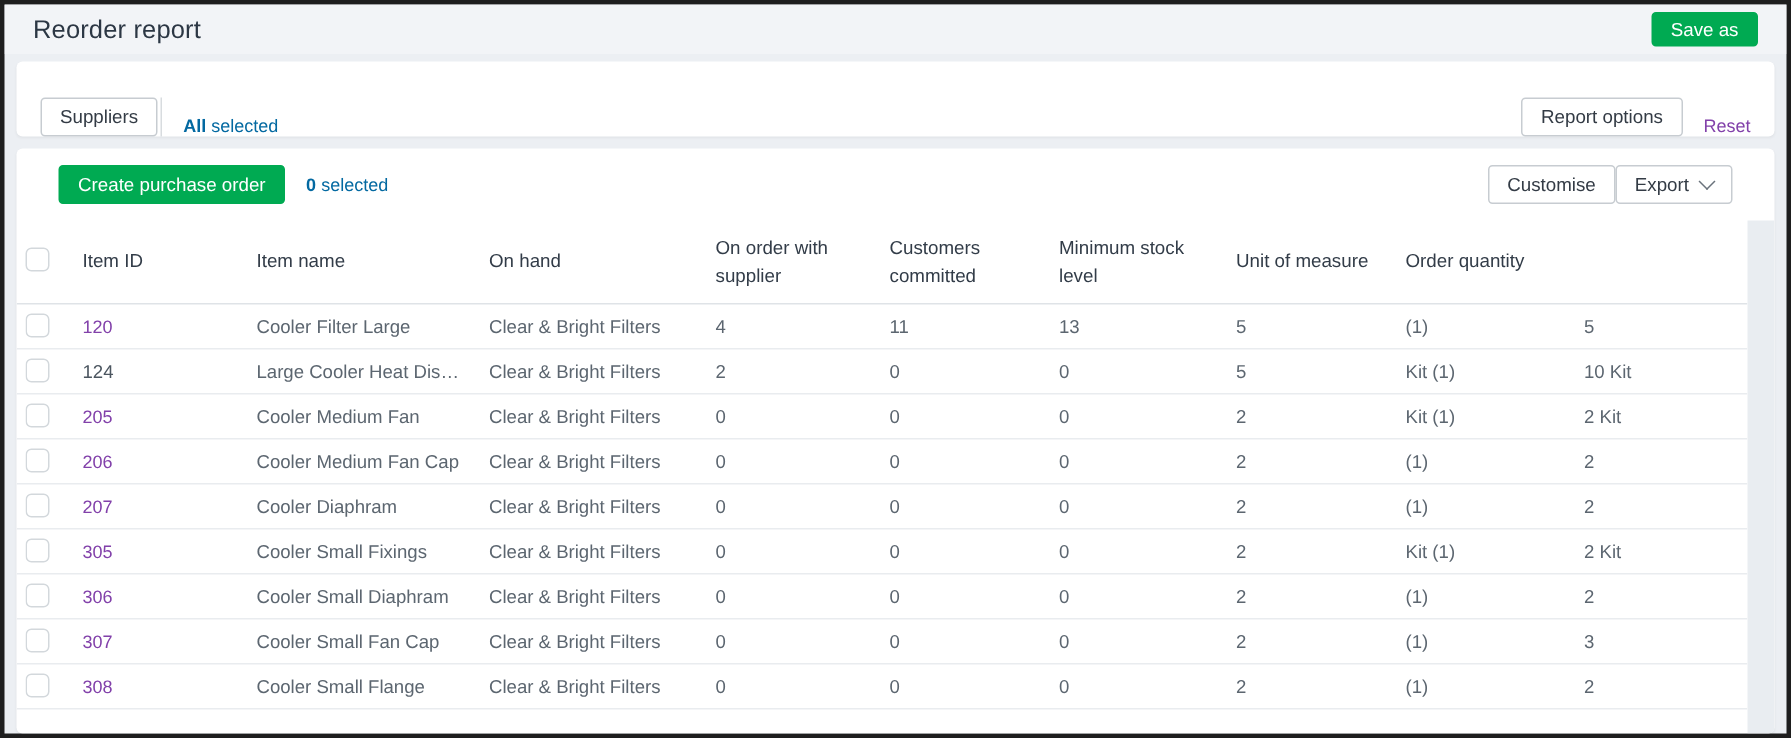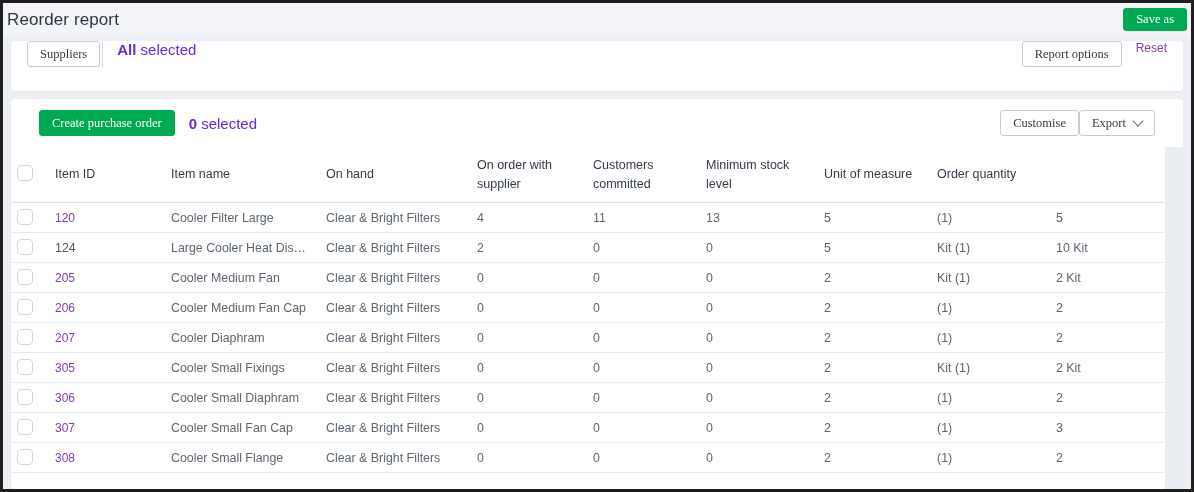--- a/index.html
+++ b/index.html
@@ -15,36 +15,36 @@
     --row-border:#e9ecef;
     --cols:38px 116px 155px 151px 116px 113px 118px 113px 119px minmax(0,1fr);
   }
   *{margin:0;padding:0;box-sizing:border-box;}
   html,body{width:1194px;height:492px;font-family:"Liberation Sans",sans-serif;}
   .frame{
     width:1194px;height:492px;border:3px solid var(--frame);
     background:var(--pagebg);overflow:hidden;display:flex;flex-direction:column;
   }
   
-  .topbar{height:33px;background:var(--bandbg);display:flex;align-items:center;padding:0 4px;flex:0 0 auto;}
+  .topbar{height:33px;background:var(--bandbg);display:flex;align-items:center;padding:0 19px;flex:0 0 auto;}
   .topbar h1{font-size:17px;font-weight:500;color:#2c3744;letter-spacing:.1px;}
   .spacer{flex:1 1 auto;}
   
   .btn{display:inline-flex;align-items:center;justify-content:center;height:26px;
-       border-radius:3px;font-size:12.5px;font-family:Liberation Serif, serif;
+       border-radius:3px;font-size:12.5px;font-family:Liberation Sans, sans-serif;
        cursor:pointer;white-space:nowrap;}
   .btn.green{background:var(--green);border:1px solid var(--green);color:#fff;padding:0 12px;}
   .btn.light{background:#fff;border:1px solid var(--btn-border);color:#333b45;padding:0 12px;}
   .topbar .btn.green{height:23px;}
   .link{color:var(--purple);font-size:12px;cursor:pointer;text-decoration:none;}
   
   .card{background:var(--cardbg);border-radius:4px;box-shadow:0 1px 2px rgba(0,0,0,.05);}
-  .filter-card{margin:5px 8px 0 8px;height:50px;display:flex;align-items:flex-start;padding:0 16px;flex:0 0 auto;}
+  .filter-card{margin:5px 8px 0 8px;height:50px;display:flex;align-items:flex-end;padding:0 16px;flex:0 0 auto;}
   .vdivider{width:1px;height:26px;background:#d8dcdf;margin-left:2px;}
-  .sel-text{font-size:15px;color:#6d28d9;margin-left:14px;}
+  .sel-text{font-size:12px;color:#0369a1;margin-left:14px;}
   .sel-text b{font-weight:700;}
   .filter-card .link{margin-left:14px;}
   
   .main-card{margin:8px 8px 0 8px;flex:1 1 auto;position:relative;display:flex;flex-direction:column;overflow:hidden;}
   .toolbar{height:48px;display:flex;align-items:center;padding:0 28px;flex:0 0 auto;}
   .toolbar .btn.light{}
   .btn .chev{display:inline-block;width:8px;height:8px;margin-left:8px;position:relative;top:-2px;
              border-right:1.5px solid #6a737c;border-bottom:1.5px solid #6a737c;transform:rotate(45deg);}
   
   .table{flex:1 1 auto;margin-right:18px;overflow:hidden;}

